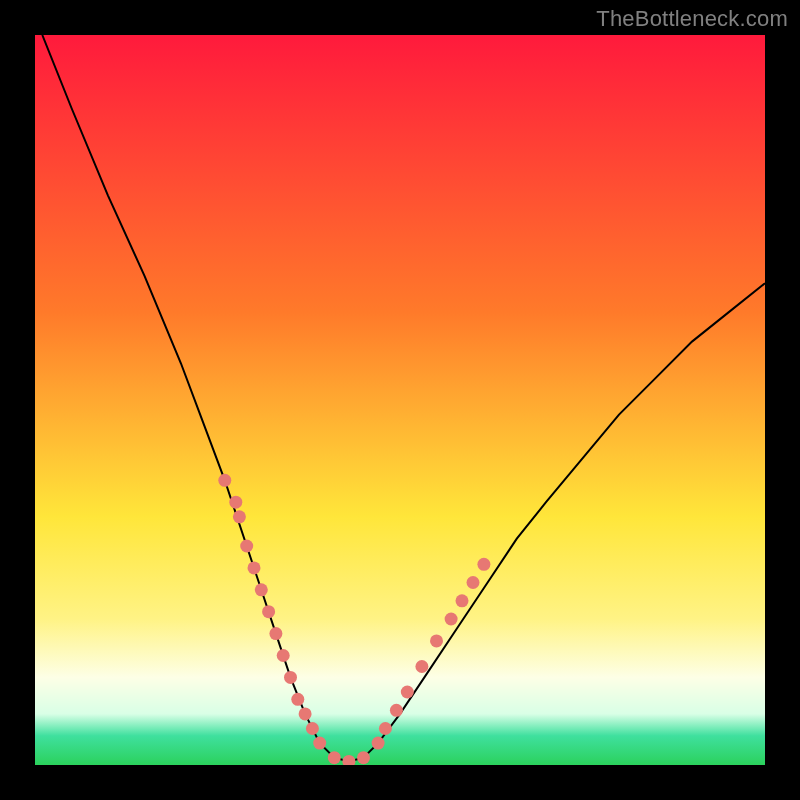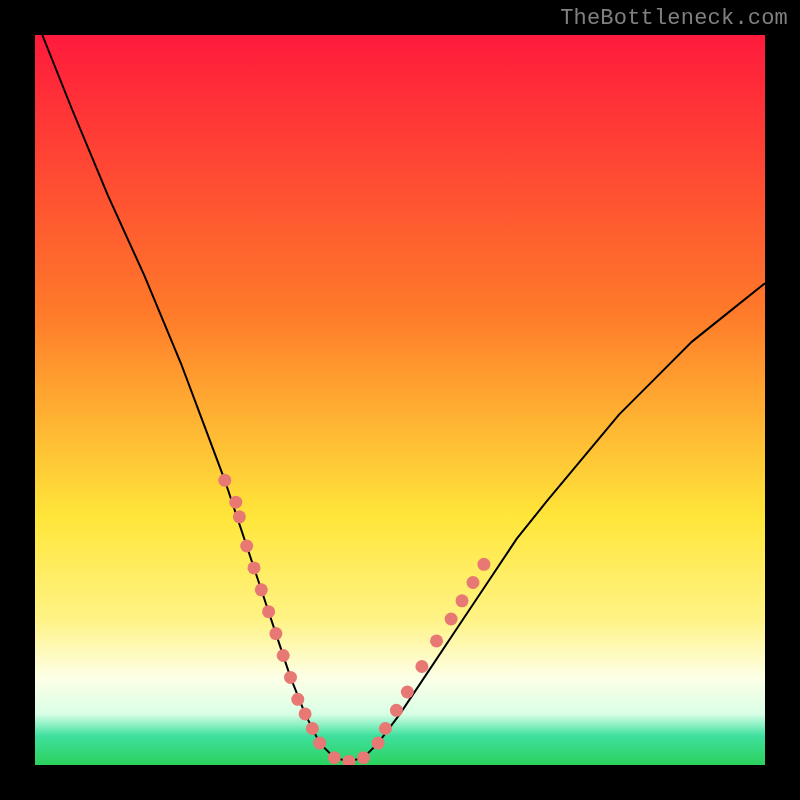--- a/index.html
+++ b/index.html
@@ -11,21 +11,20 @@
     overflow: hidden;
     font-family: Arial, Helvetica, sans-serif;
   }
   .frame {
     position: absolute;
     top: 0;
     left: 0;
     width: 800px;
     height: 800px;
     background: #000;
-    font-family: Liberation Mono, monospace;
   }
   .plot-area {
     position: absolute;
     top: 35px;
     left: 35px;
     width: 730px;
     height: 730px;
     
   }
   .watermark {

